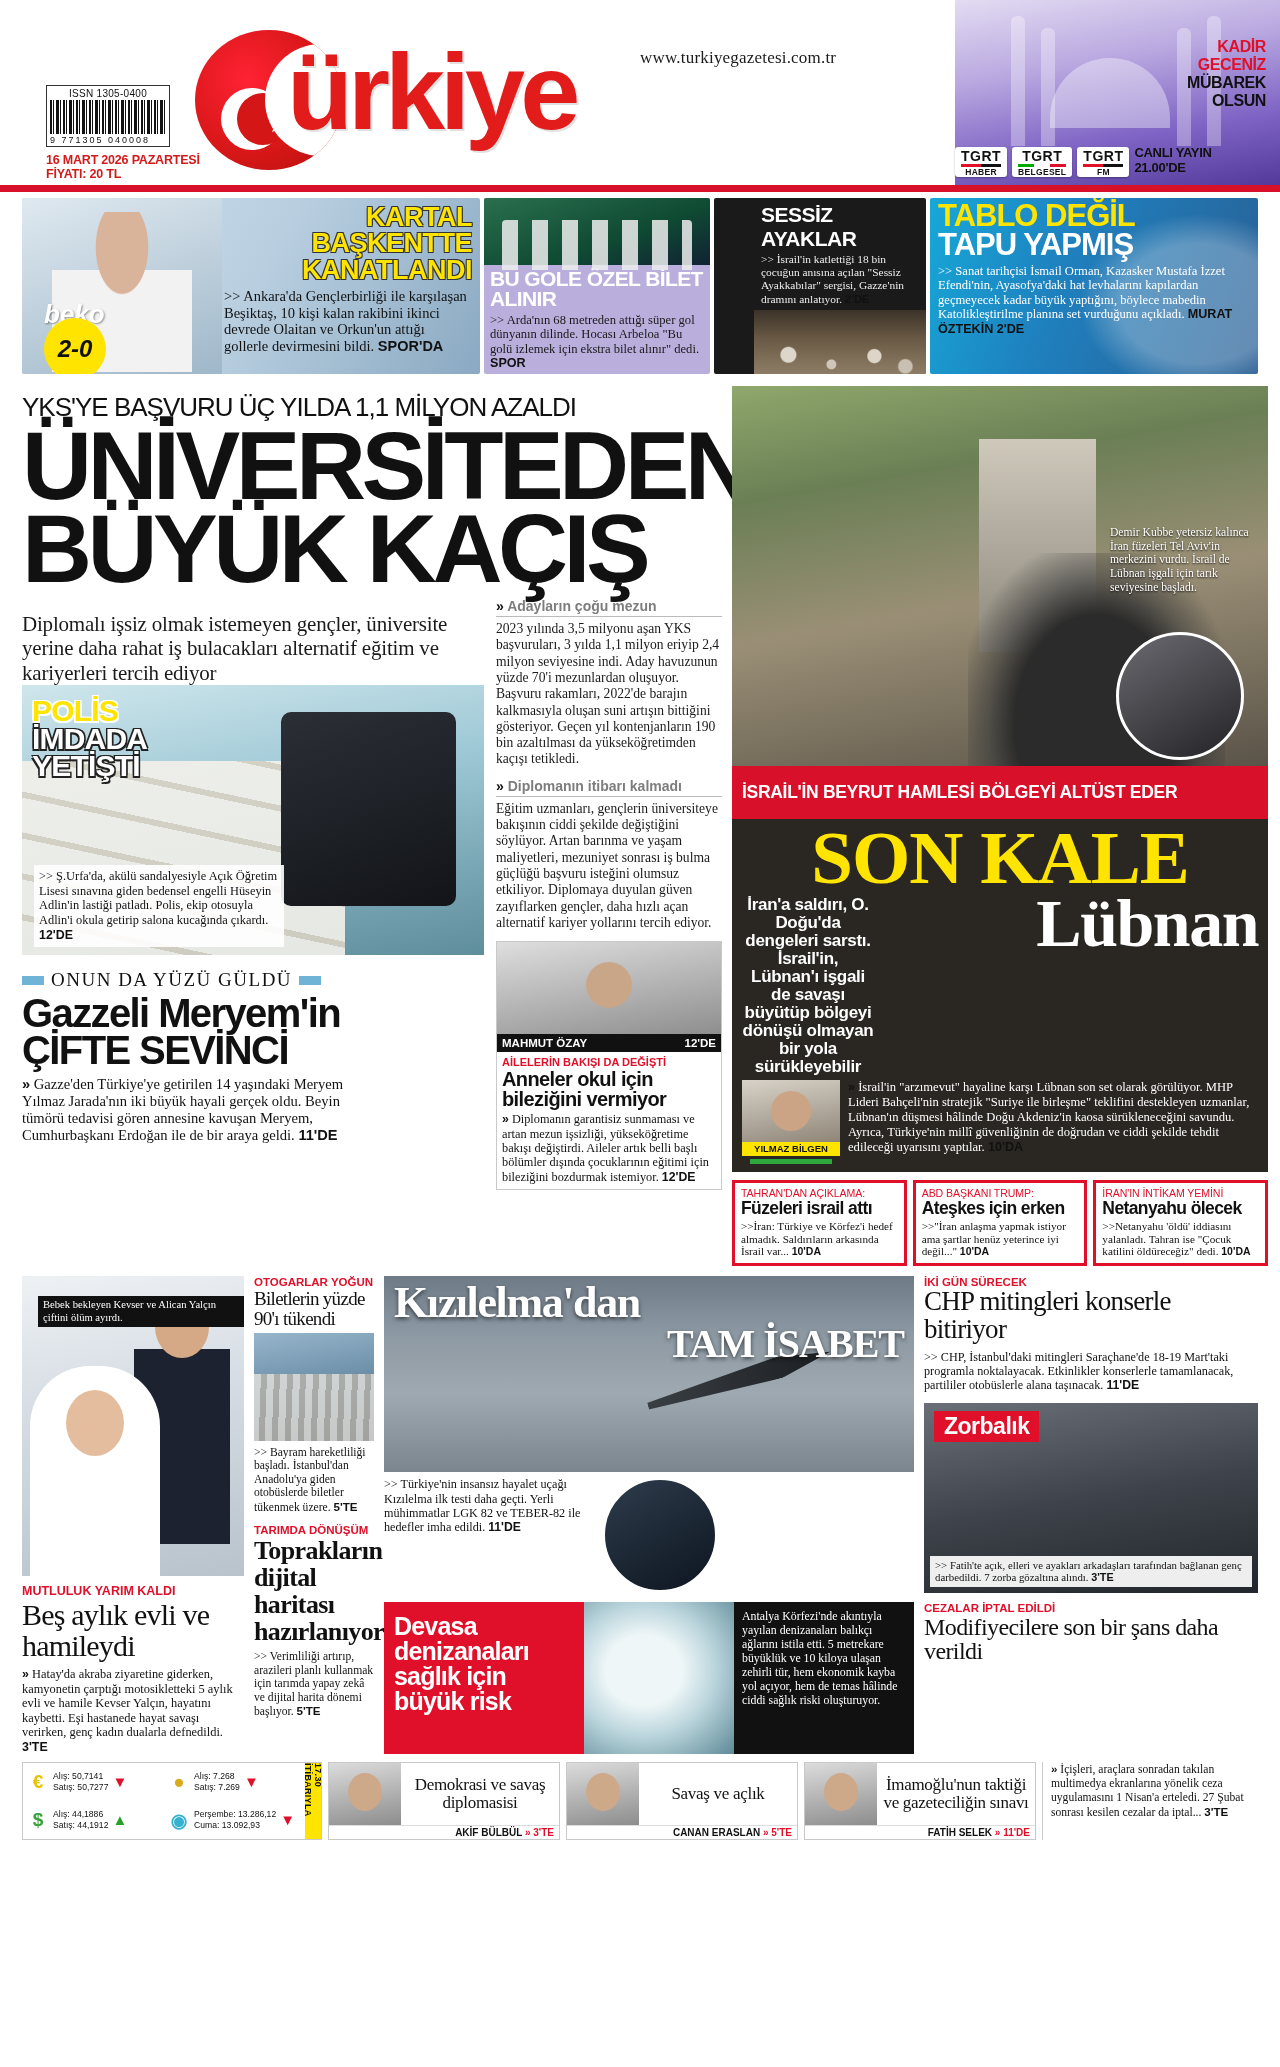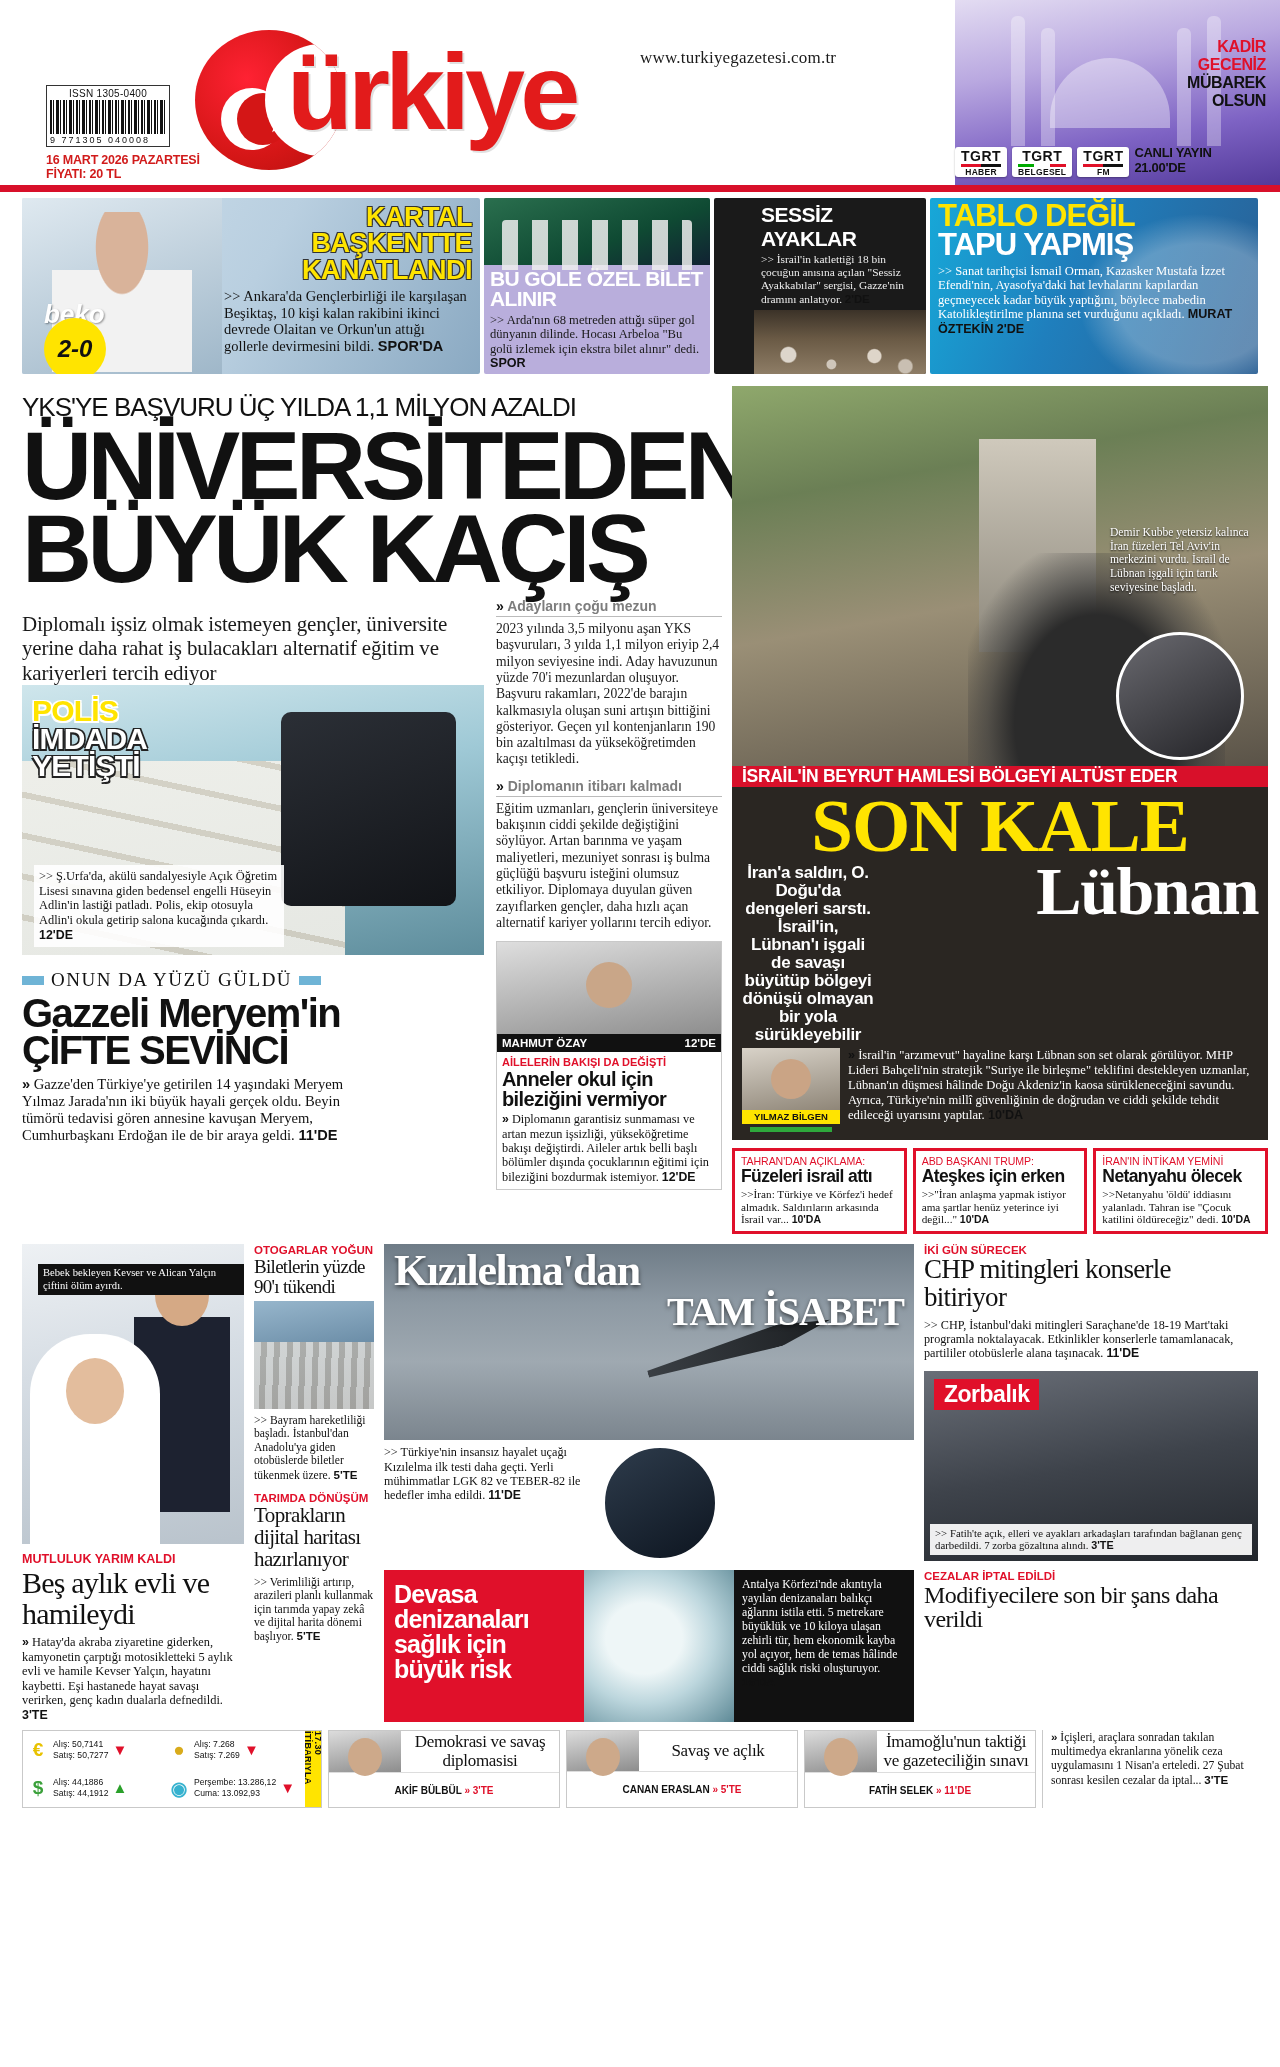--- a/index.html
+++ b/index.html
@@ -177,21 +177,21 @@
   .hero-photo .smoke { position:absolute; right:8%; bottom:0; width:48%; height:56%;
     background: radial-gradient(ellipse at 50% 80%, #2b2b2b 0 45%, rgba(60,60,60,.6) 60%, transparent 78%); }
   .hero-photo .bldg { position:absolute; left:46%; top:14%; width:22%; height:56%;
     background: linear-gradient(180deg,#cfc9bc,#8d887c); }
   .hero-cap { position:absolute; right:8px; top:140px; width:150px; color:#fff; font-size:11.6px;
     line-height:1.18; text-shadow:0 1px 2px rgba(0,0,0,.9); }
   .hero-circle { position:absolute; right:24px; bottom:6px; width:128px; height:128px; border-radius:50%;
     border:3px solid #fff; background: linear-gradient(150deg,#6a6a70,#232327); overflow:hidden; }
 
   .israil-bar { background:#d8102a; color:#fff; font-family:"Liberation Sans",sans-serif; font-weight:bold;
-    font-size:17.5px; letter-spacing:-.3px; padding: 0 10px; }
+    font-size:17.5px; letter-spacing:-.3px; padding: 16px 10px; }
   .dark-block { background:#2a2622; padding: 4px 10px 8px; position:relative; }
   .sonkale { font-family:"Liberation Serif",serif; font-weight:bold; font-size:75px; line-height:.92;
     color:#ffe400; letter-spacing:-1px; text-align:center; }
   .lub-row { display:flex; gap: 20px; }
   .lub-left { width: 132px; font-family:"Liberation Sans",sans-serif; font-weight:bold; font-size:17px;
     line-height:1.06; color:#fff; text-align:center; letter-spacing:-.3px; padding-top: 4px; }
   .lubnan { flex:1; font-family:"Liberation Serif",serif; font-weight:bold; font-size:68px; line-height:.92;
     color:#fff; text-align:right; letter-spacing:-1.5px; }
   .bilgen-row { display:flex; gap:8px; margin-top:4px; }
   .bilgen-card { width: 98px; }
@@ -237,21 +237,21 @@
   .bes-body { font-size:12.4px; line-height:1.17; margin-top:6px; }
 
   .otogar-k { color:#e0102a; font-family:"Liberation Sans",sans-serif; font-weight:bold; font-size:11.5px; }
   .otogar-h { font-family:"Liberation Serif",serif; font-size:19px; line-height:1.02; letter-spacing:-.7px; margin-top:1px; }
   .otogar-photo { width:120px; height:108px; margin-top:5px;
     background: linear-gradient(170deg,#97b6cc,#6a8ca6 50%,#43596e); position:relative; }
   .otogar-photo::after{content:"";position:absolute;left:0;right:0;bottom:0;height:62%;
     background:repeating-linear-gradient(92deg,#e7e3dd 0 7px,#b9b3aa 7px 13px);opacity:.8;}
   .sm-body { font-size:11.6px; line-height:1.16; margin-top:5px; }
   .tarim-k { color:#e0102a; font-family:"Liberation Sans",sans-serif; font-weight:bold; font-size:11.5px; margin-top:10px; }
-  .tarim-h { font-family:"Liberation Serif",serif; font-size:21px; line-height:1.04; letter-spacing:-.6px; margin-top:1px; }
+  .tarim-h { font-family:"Liberation Serif",serif; font-size:26px; line-height:1.04; letter-spacing:-.6px; margin-top:1px;font-weight:bold; }
 
   .kizil-box { width:530px; height:196px; position:relative; overflow:hidden;
     background: linear-gradient(180deg,#6e7b86 0%,#8d99a3 30%,#9fa9b1 60%,#7b858e 100%); }
   .kizil-box .jet { position:absolute; right:80px; top:92px; width:190px; height:22px;
     background: linear-gradient(90deg,#3a3f44,#1b1e21); transform: rotate(-16deg);
     clip-path: polygon(0 40%, 72% 0, 100% 45%, 72% 100%, 0 70%); }
   .kizil-h { position:absolute; left:10px; top:6px; right:10px; font-family:"Liberation Serif",serif;
     font-weight:bold; color:#fff; text-shadow:0 2px 4px rgba(0,0,0,.6); }
   .kizil-h .l1 { font-size:44px; line-height:.96; letter-spacing:-1.4px; }
   .kizil-h .l2 { font-size:40px; line-height:.98; letter-spacing:-1px; text-align:right; }
@@ -293,21 +293,21 @@
     font-family:"Liberation Sans",sans-serif; font-weight:bold; font-size:9px; display:flex;
     align-items:center; justify-content:center; letter-spacing:.3px; }
 
   .col-card { width: 232px; border:1px solid #c9c9c9; display:flex; flex-direction:column; }
   .col-card-top { flex:1; display:flex; }
   .col-card-ph { width: 72px; background: linear-gradient(170deg,#dcdcdc,#8d8d8d); position:relative; }
   .col-card-ph::after{content:"";position:absolute;left:50%;top:16%;transform:translateX(-50%);
     width:34px;height:38px;border-radius:50%;background:#cda98a;}
   .col-card-ttl { flex:1; display:flex; align-items:center; justify-content:center; text-align:center;
     font-family:"Liberation Serif",serif; font-size:17px; line-height:1.08; padding:2px 5px; letter-spacing:-.3px; }
-  .col-card-foot { border-top:1px solid #ddd; text-align:center; padding:12px 5px;
+  .col-card-foot { border-top:1px solid #ddd; text-align:right; padding:1px 5px;
     font-family:"Liberation Sans",sans-serif; font-weight:bold; font-size:10px; }
   .col-card-foot .pg { color:#e0102a; }
 
   .last-note { flex:1; font-size:11.6px; line-height:1.2; padding-left:8px; border-left:1px solid #c9c9c9; }
 
   .qq { font-family:"Liberation Sans",sans-serif; font-weight:bold; color:#111; }
 </style>
 </head>
 <body>
 

